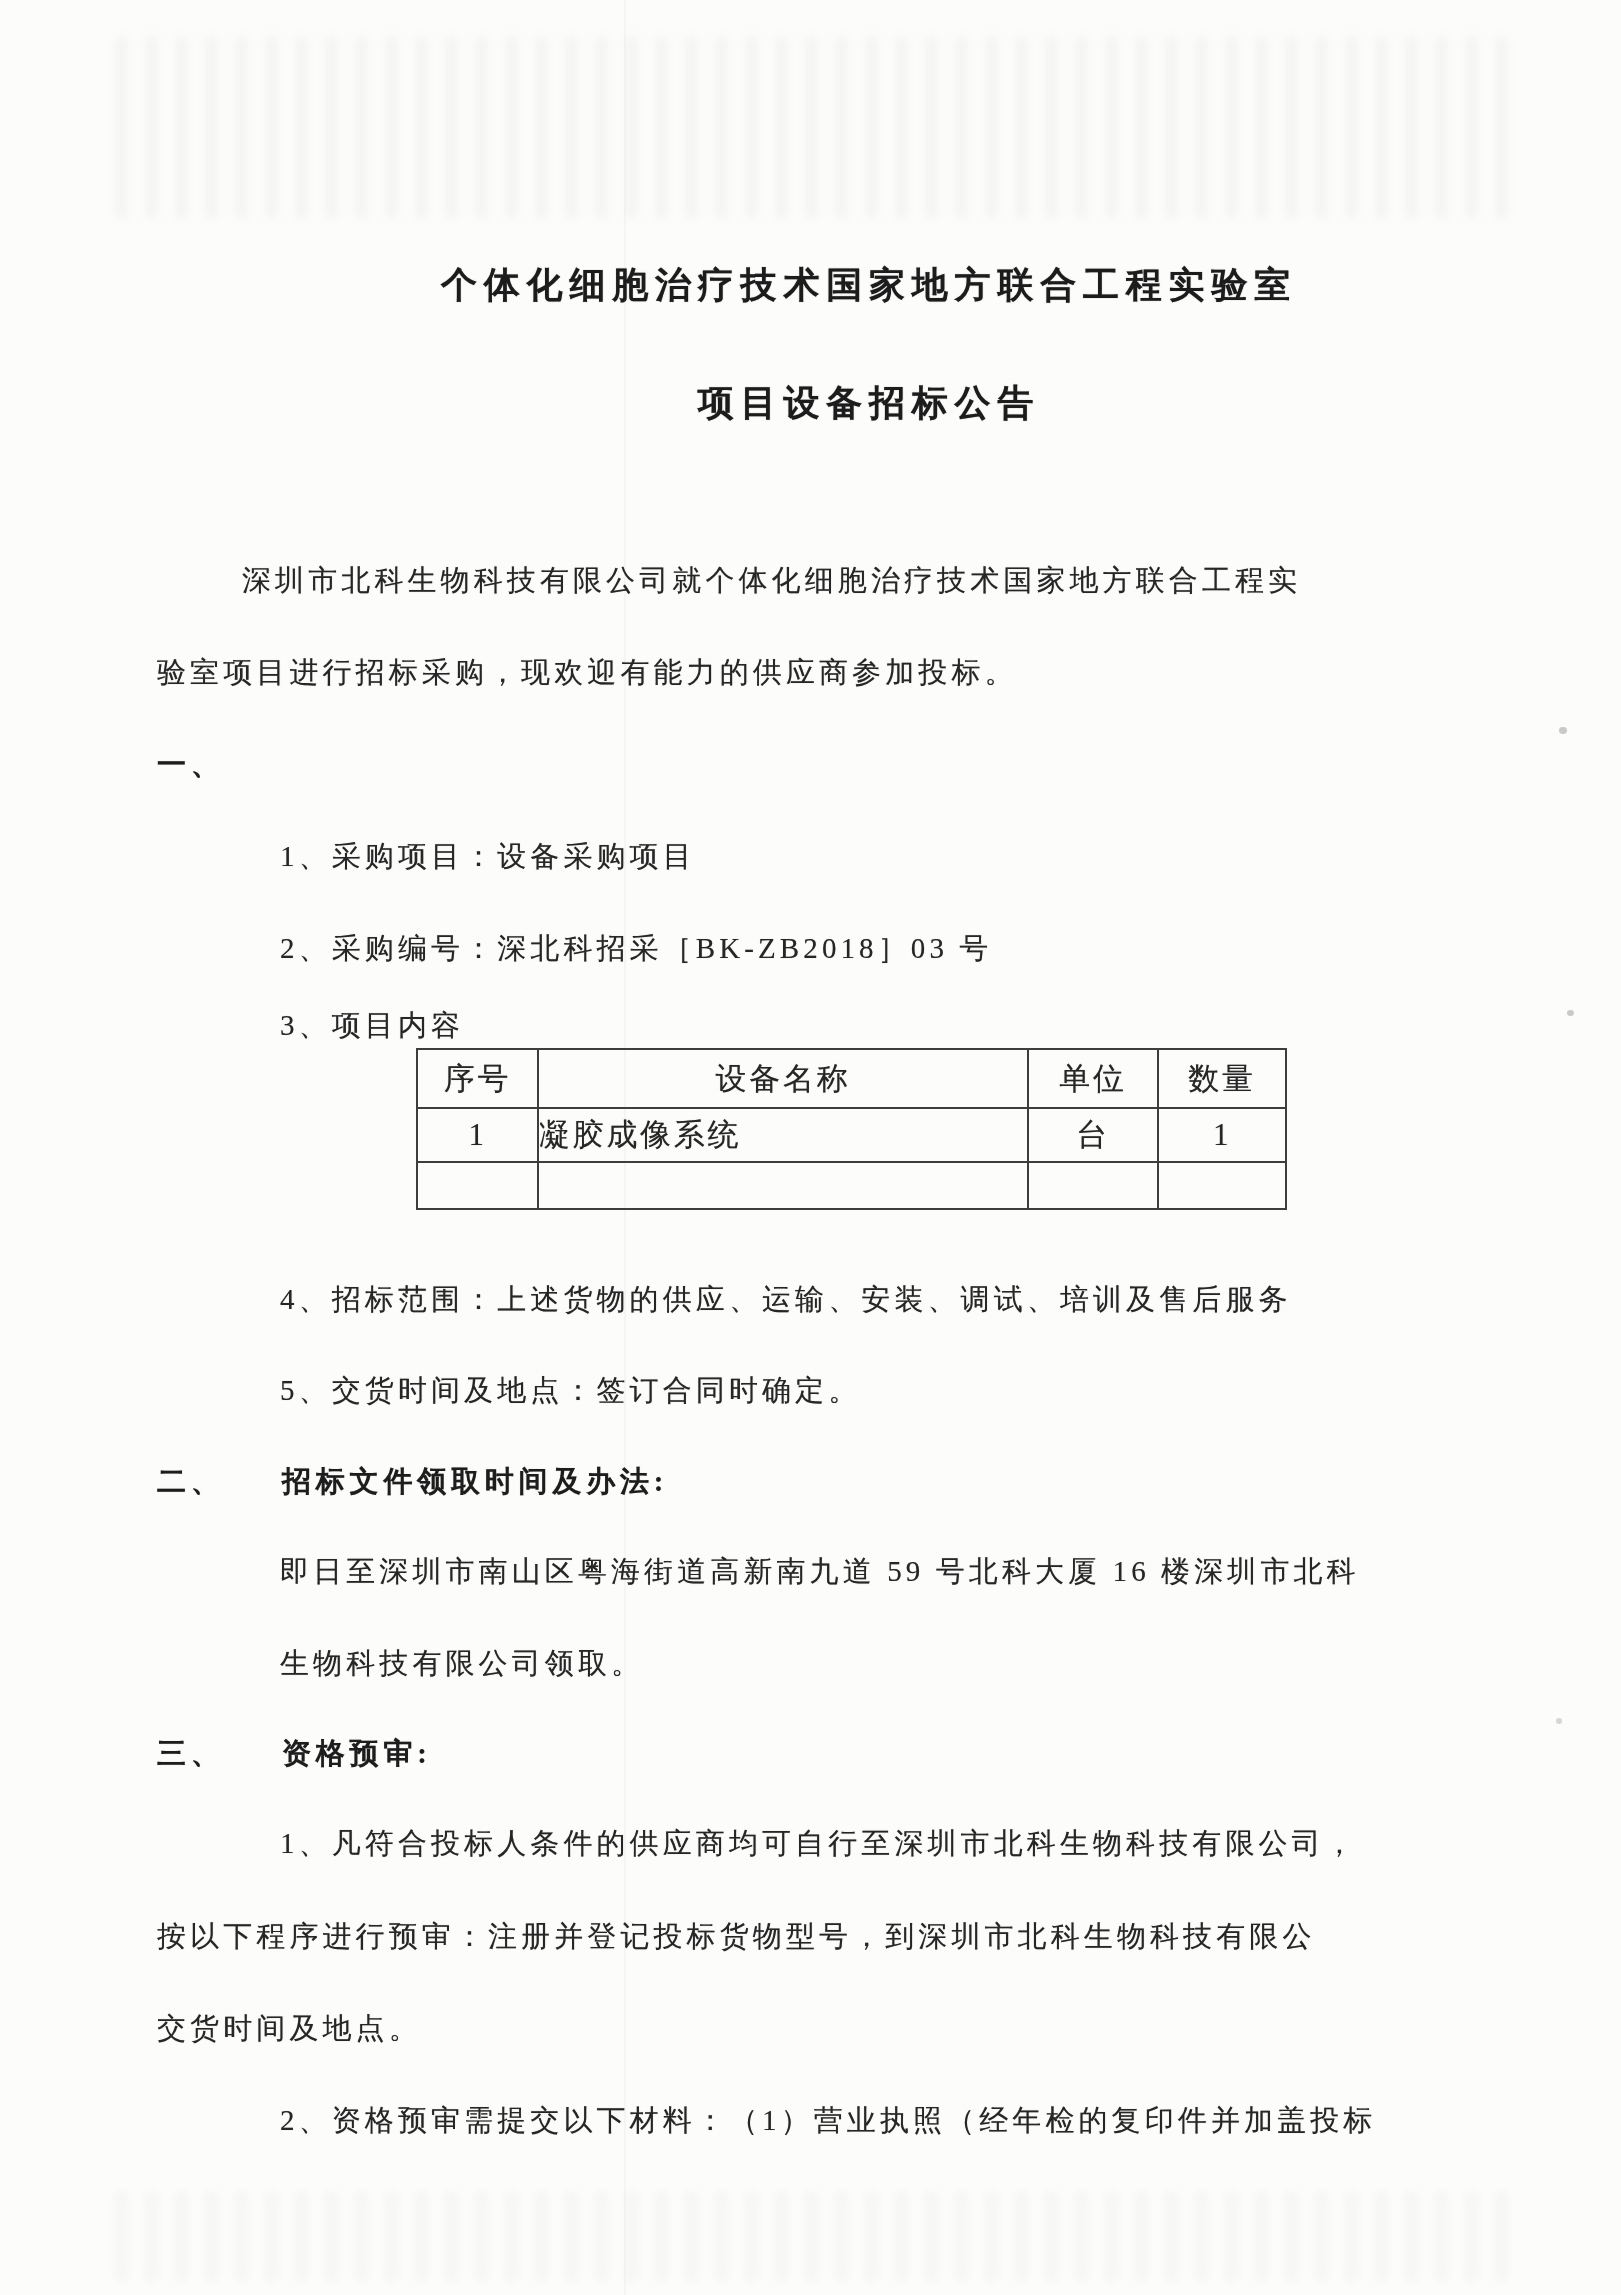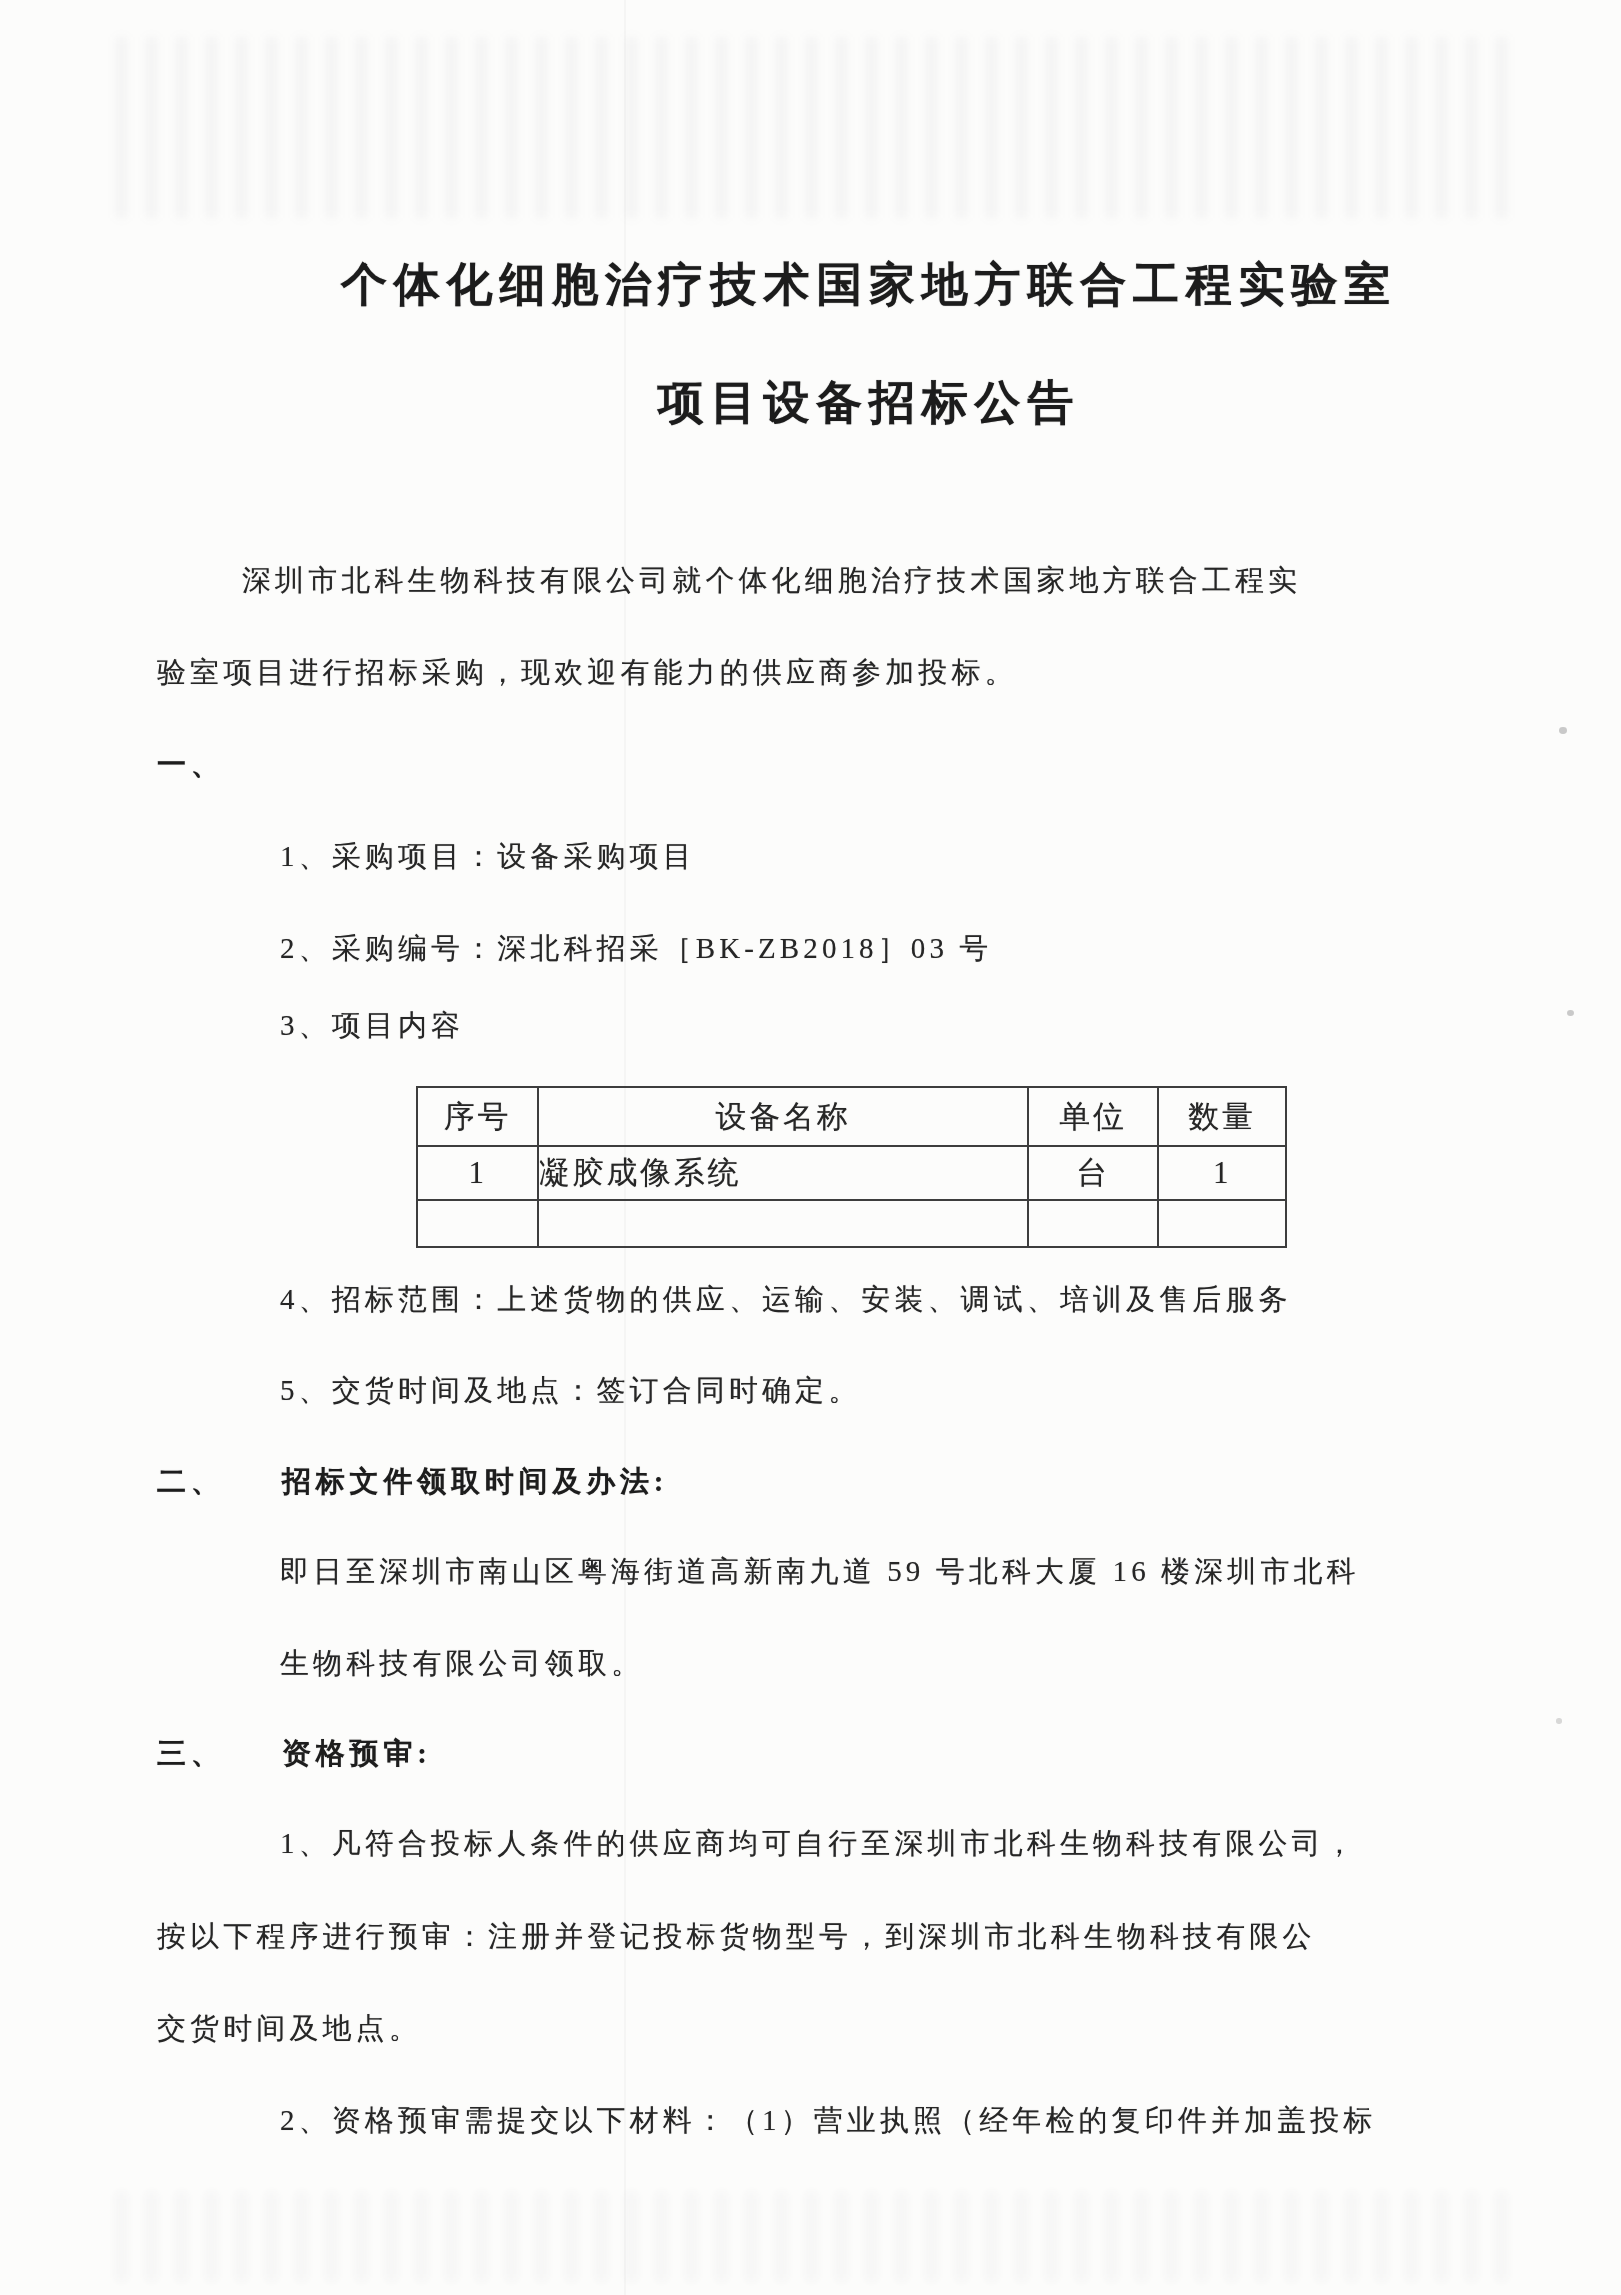--- a/index.html
+++ b/index.html
@@ -22,21 +22,21 @@
     display: flex;
     align-items: center;
     font-size: 29px;
     letter-spacing: 4.1px;
     white-space: pre;
     text-shadow: 0 0 0.8px rgba(45,45,45,0.45);
   }
   .title {
     justify-content: center;
     padding-left: 37px;
-    font-size: 46px;
+    font-size: 36px;
     font-weight: bold;
     letter-spacing: 6.8px;
     color: #1c1c1c;
     text-shadow: 0 0 1px rgba(20,20,20,0.55);
     text-align: center;
   }
   .t1 { top: 239px; }
   .t2 { top: 357px; }
   .p1a { top: 535px; padding-left: 85px; }
   .p1b { top: 627px; }
@@ -54,21 +54,21 @@
   .p2b { top: 1618px; }
   .h3 { top: 1708px; }
   .p3a { top: 1798px; }
   .p3b { top: 1891px; }
   .p3c { top: 1983px; }
   .p4a { top: 2075px; }
 
   
   .equip-table {
     position: absolute;
-    top: 1086px;
+    top: 1048px;
     left: 416px;
     width: 869px;
     border-collapse: collapse;
     table-layout: fixed;
     font-size: 31px;
     letter-spacing: 2.7px;
   }
   .equip-table td, .equip-table th {
     border: 2px solid #3d3d3d;
     text-align: center;

